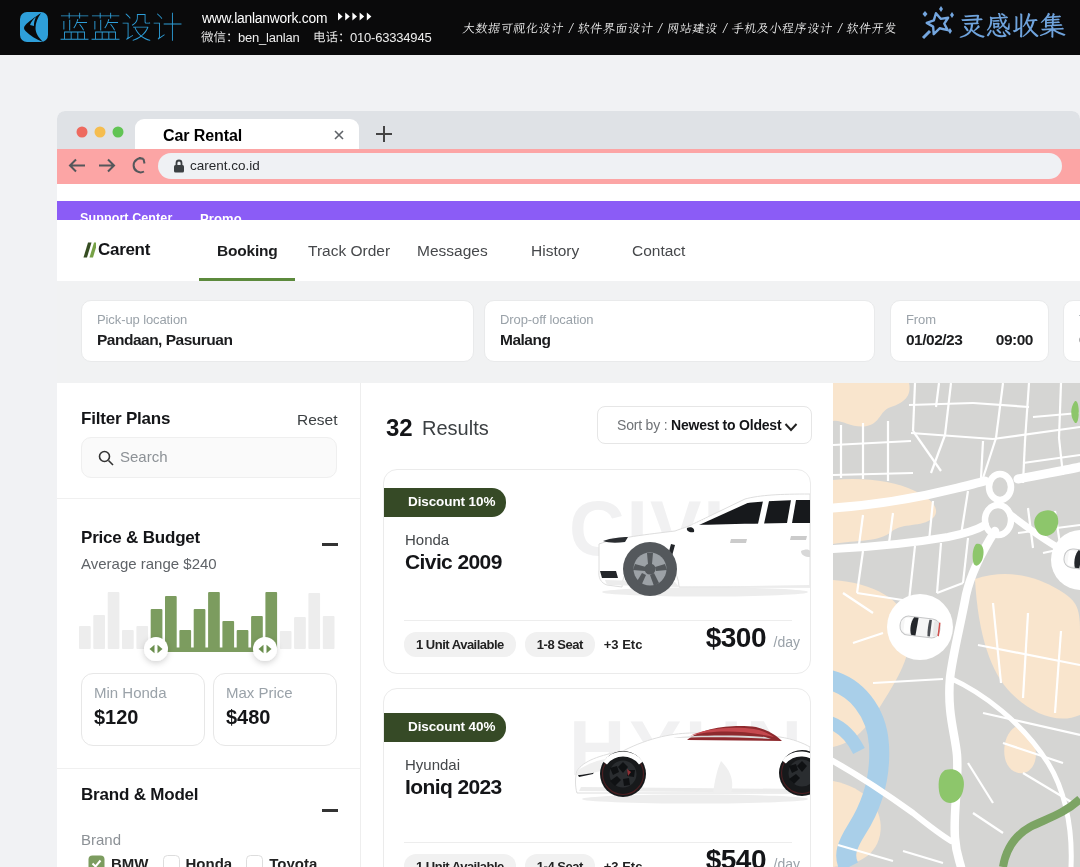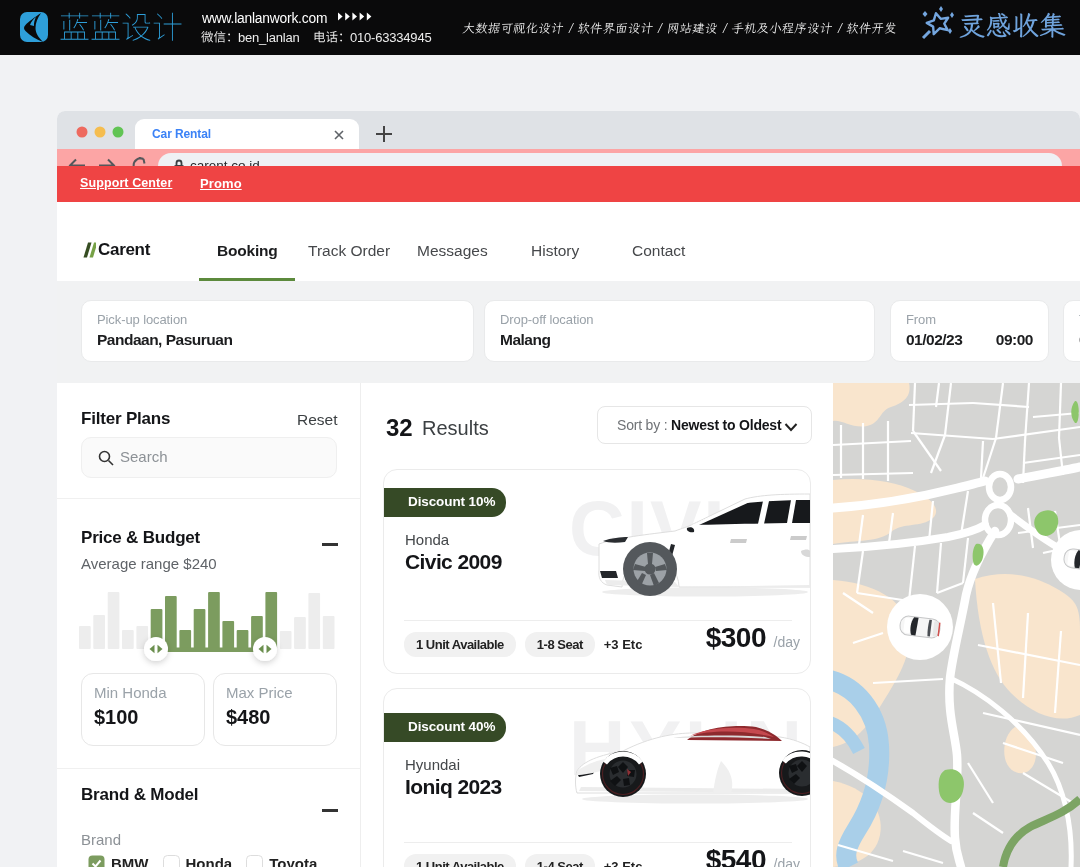--- a/index.html
+++ b/index.html
@@ -1,21 +1,21 @@
 <!DOCTYPE html>
 <html><head><meta charset="utf-8"><style>
 *{margin:0;padding:0;box-sizing:border-box}
 body{width:1080px;height:867px;overflow:hidden;position:relative;background:#F1F2F4;font-family:"Liberation Sans",sans-serif}
 #hdr{position:absolute;left:0;top:0;width:1080px;height:55px;background:#0A0A0B}
 #win{position:absolute;left:57px;top:111px;width:1023px;height:756px;background:#fff;border-radius:8px 8px 0 0}
 #tabbar{position:absolute;left:0;top:0;width:1023px;height:38px;background:#DFE2E6;border-radius:8px 8px 0 0}
 #tab{position:absolute;left:78px;top:8px;width:224px;height:30px;background:#fff;border-radius:9px 9px 0 0}
 #urlrow{position:absolute;left:0;top:38px;width:1023px;height:35px;background:#fca5a5}
 #pill{position:absolute;left:101px;top:4px;width:904px;height:26px;background:#EFF1F4;border-radius:13px}
-#greenbar{position:absolute;left:0;top:55px;width:1023px;height:36px;background:#ef4444}
+#greenbar{position:absolute;left:0;top:90px;width:1023px;height:36px;background:#8b5cf6}
 #nav{position:absolute;left:0;top:109px;width:1023px;height:61px;background:#fff}
 #searchrow{position:absolute;left:0;top:170px;width:1023px;height:102px;background:#F1F2F3}
 .sbox{position:absolute;top:19px;height:62px;background:#fff;border:1px solid #E9EAEB;border-radius:10px;padding:11px 15px}
 .slab{font-size:13px;color:#9AA2A9;letter-spacing:-0.1px}
 .sval{font-size:15.5px;color:#1C1D1F;font-weight:700;margin-top:4px;letter-spacing:-0.5px}
 #content{position:absolute;left:0;top:272px;width:939px;height:484px;background:#fff}
 .hdiv{position:absolute;background:#F0F0F0;height:1px}
 .card{position:absolute;left:326px;width:428px;background:#fff;border:1px solid #EBEBEB;border-radius:14px;overflow:hidden}
 .pill2{display:inline-block;background:#F1F1F1;border-radius:12px;font-size:13px;font-weight:700;color:#222;padding:5px 12px;letter-spacing:-0.5px}
 .ghost{position:absolute;font-weight:700;color:#F1F1F2;font-size:67px;letter-spacing:2px}
@@ -111,21 +111,21 @@
     </g>
   </svg>
 <div id="win">
  <div id="tabbar">
   <svg width="140" height="38" style="position:absolute;left:0;top:0">
    <circle cx="25" cy="21" r="5.5" fill="#EE6A5F"></circle>
         <circle cx="43" cy="21" r="5.5" fill="#F5BD4F"></circle>
         <circle cx="61" cy="21" r="5.5" fill="#61C454"></circle>
   </svg>
   <div id="tab">
-        <span style="position:absolute;left:17px;top:8px;font-size:12px;font-weight:700;color:#3b82f6;letter-spacing:-0.1px">Car Rental</span>
+        <span style="position:absolute;left:28px;top:8px;font-size:16px;font-weight:700;color:#000000;letter-spacing:-0.1px">Car Rental</span>
    <svg width="12" height="12" style="position:absolute;right:14px;top:10px">
           <path d="M2 2 L10 10 M10 2 L2 10" stroke="#5F6368" stroke-width="1.6"></path>
         </svg>
   </div>
   <svg width="20" height="20" style="position:absolute;left:317px;top:13px">
         <path d="M10 2 V18 M2 10 H18" stroke="#444" stroke-width="2"></path>
       </svg>
  </div>
  <div id="urlrow">
   <svg width="100" height="35" style="position:absolute;left:0;top:0">
@@ -225,21 +225,21 @@
         <rect x="156" y="647.5" width="109" height="4.5" fill="#7C9C5F"></rect>
         <circle cx="156" cy="649" r="12" fill="#fff" filter="url(#hs)"></circle>
         <path d="M149.5 649 L154.5 644.7 L154.5 653.3 Z" fill="#6B8F4E"></path>
         <path d="M162.5 649 L157.5 644.7 L157.5 653.3 Z" fill="#6B8F4E"></path>
         <circle cx="265" cy="649" r="12" fill="#fff" filter="url(#hs)"></circle>
         <path d="M258.5 649 L263.5 644.7 L263.5 653.3 Z" fill="#6B8F4E"></path>
         <path d="M271.5 649 L266.5 644.7 L266.5 653.3 Z" fill="#6B8F4E"></path>
   </svg>
   <div style="position:absolute;left:24px;top:290px;width:124px;height:73px;border:1px solid #E7E7E7;border-radius:12px;padding:10px 12px">
    <div style="font-size:15px;color:#9AA2A9">Min Honda</div>
-        <div style="font-size:20px;font-weight:700;color:#141518;margin-top:5px">$100</div>
+        <div style="font-size:20px;font-weight:700;color:#141518;margin-top:5px">$120</div>
   </div>
   <div style="position:absolute;left:156px;top:290px;width:124px;height:73px;border:1px solid #E7E7E7;border-radius:12px;padding:10px 12px">
    <div style="font-size:15px;color:#9AA2A9">Max Price</div>
         <div style="font-size:20px;font-weight:700;color:#141518;margin-top:5px">$480</div>
   </div>
   <div class="hdiv" style="left:0;top:385px;width:303px"></div>
   <span style="position:absolute;left:24px;top:402px;font-size:17px;font-weight:700;color:#141518;letter-spacing:-0.2px">Brand &amp; Model</span>
   <div style="position:absolute;left:265px;top:426px;width:16px;height:2.5px;background:#333"></div>
   <span style="position:absolute;left:24px;top:448px;font-size:15px;color:#8C9196">Brand</span>
   <div style="position:absolute;left:31px;top:472px;display:flex;align-items:center;gap:6px">

